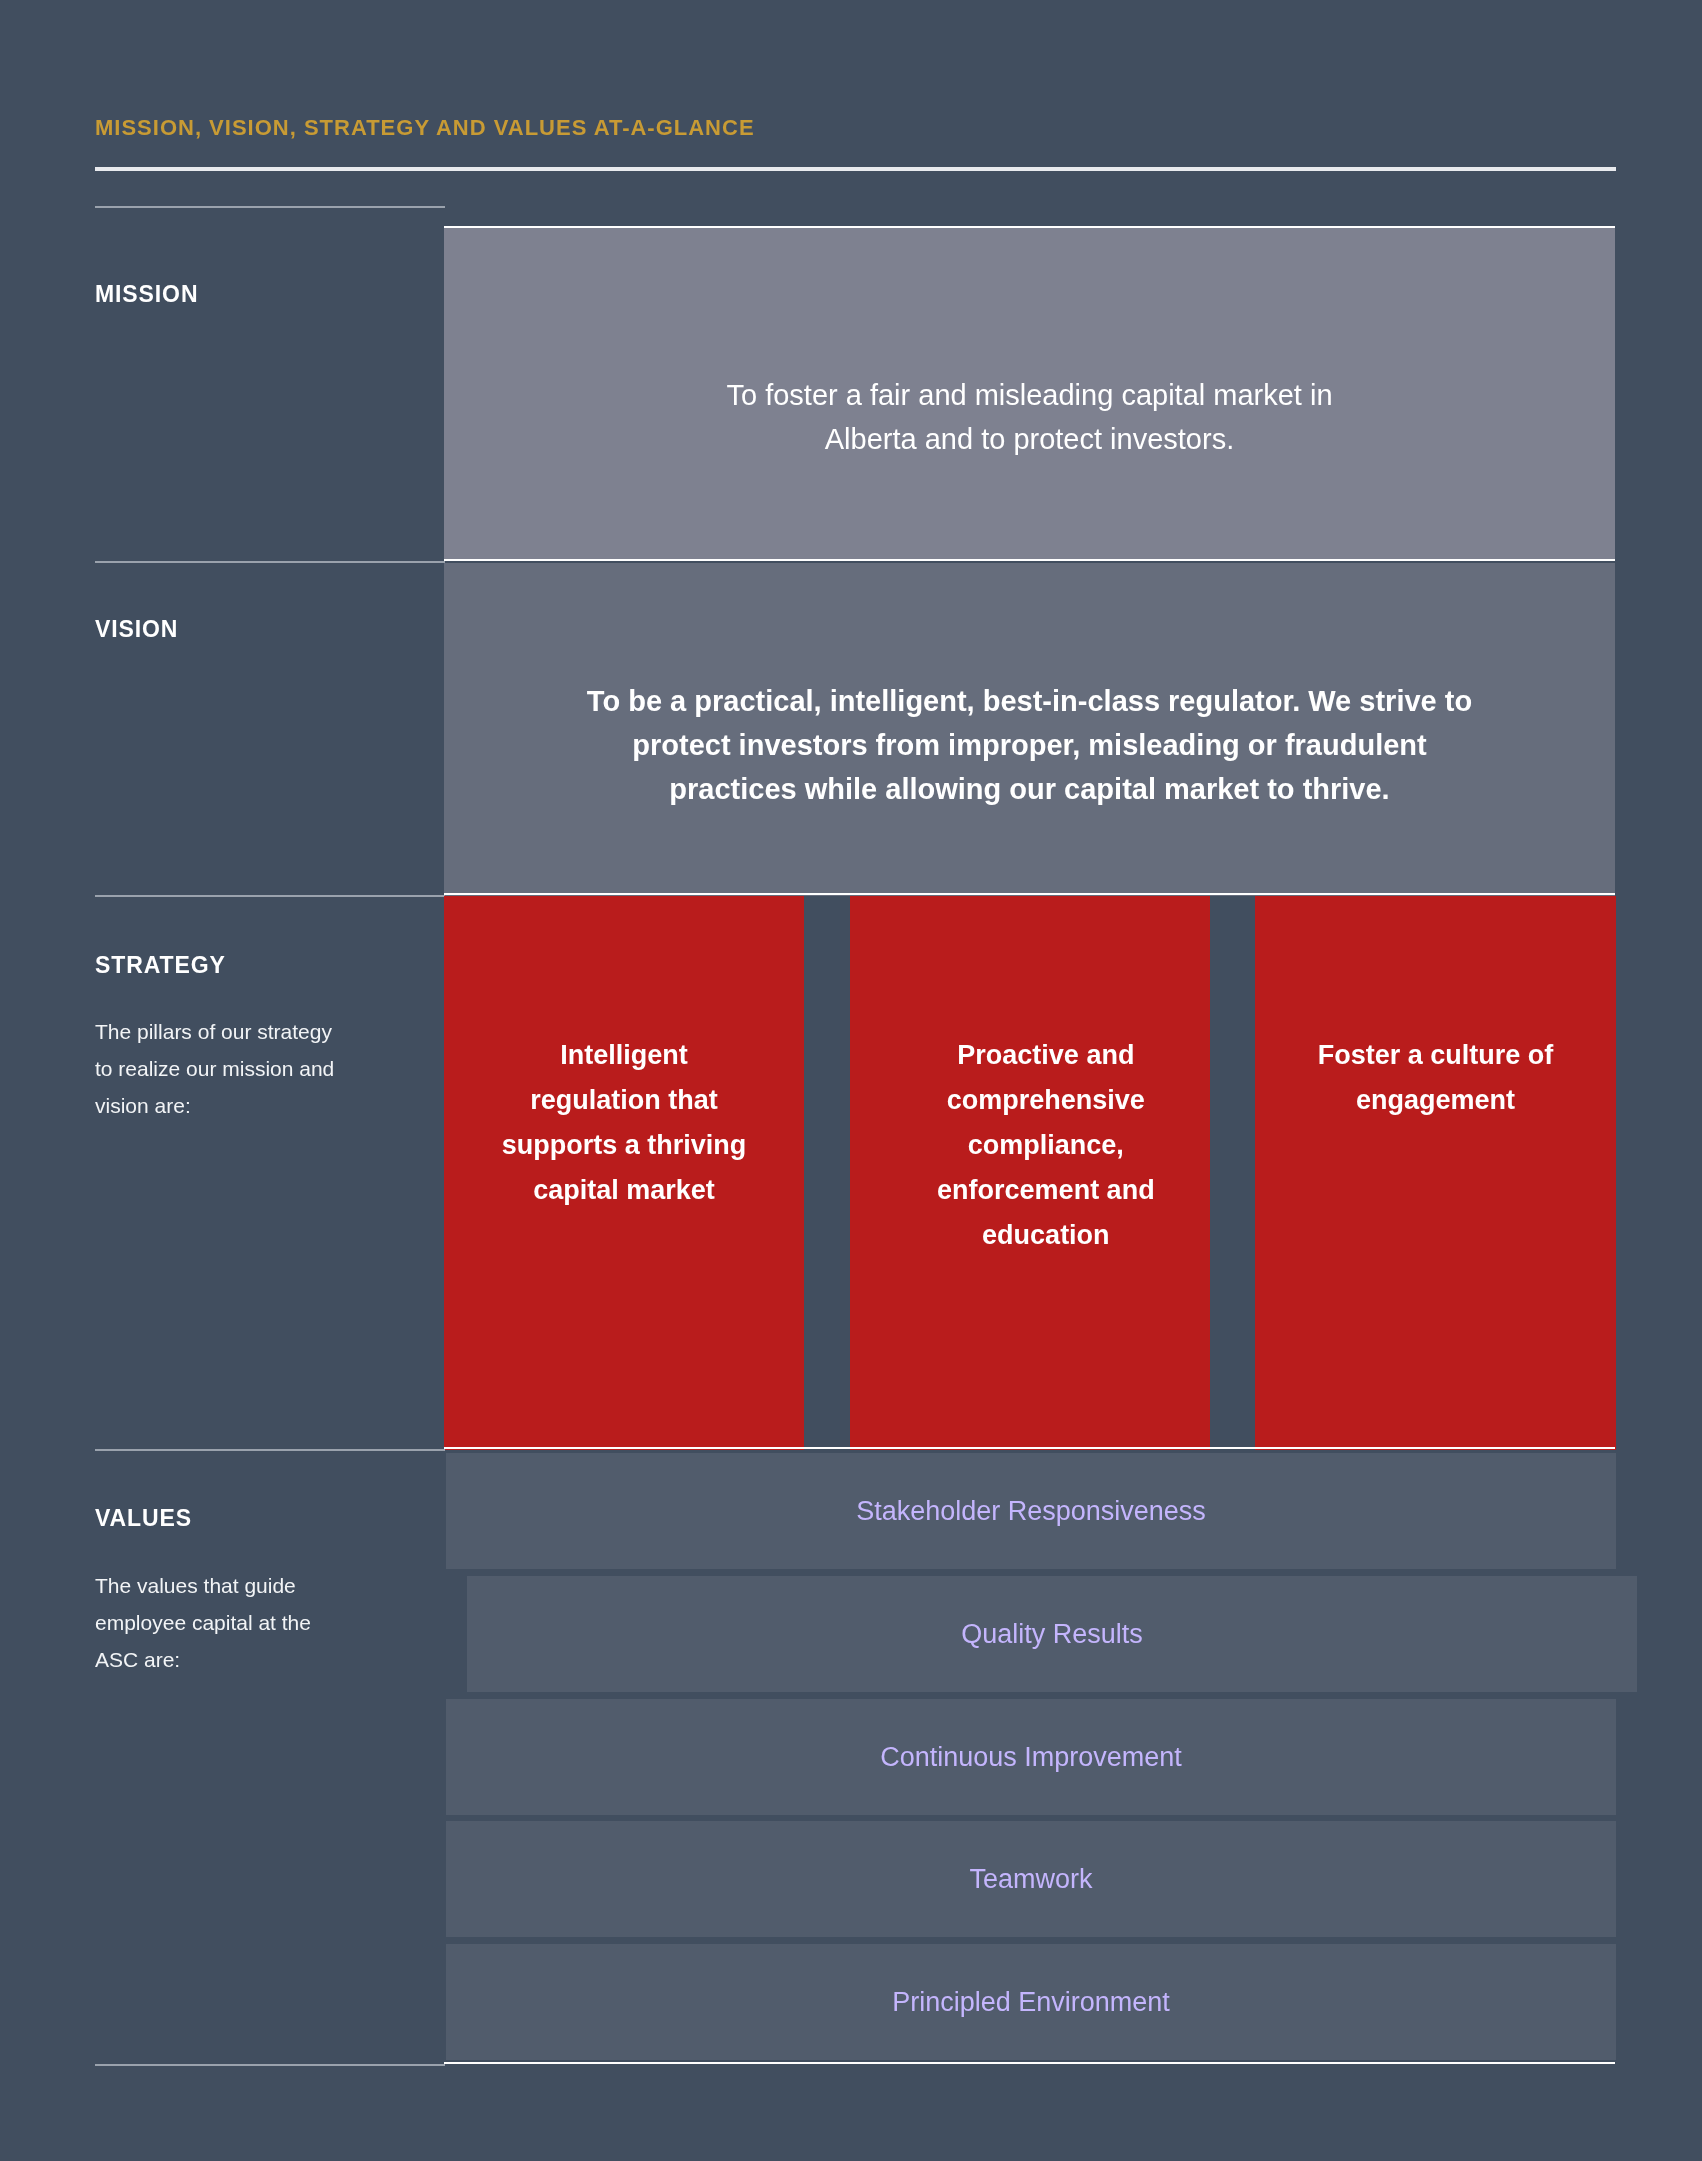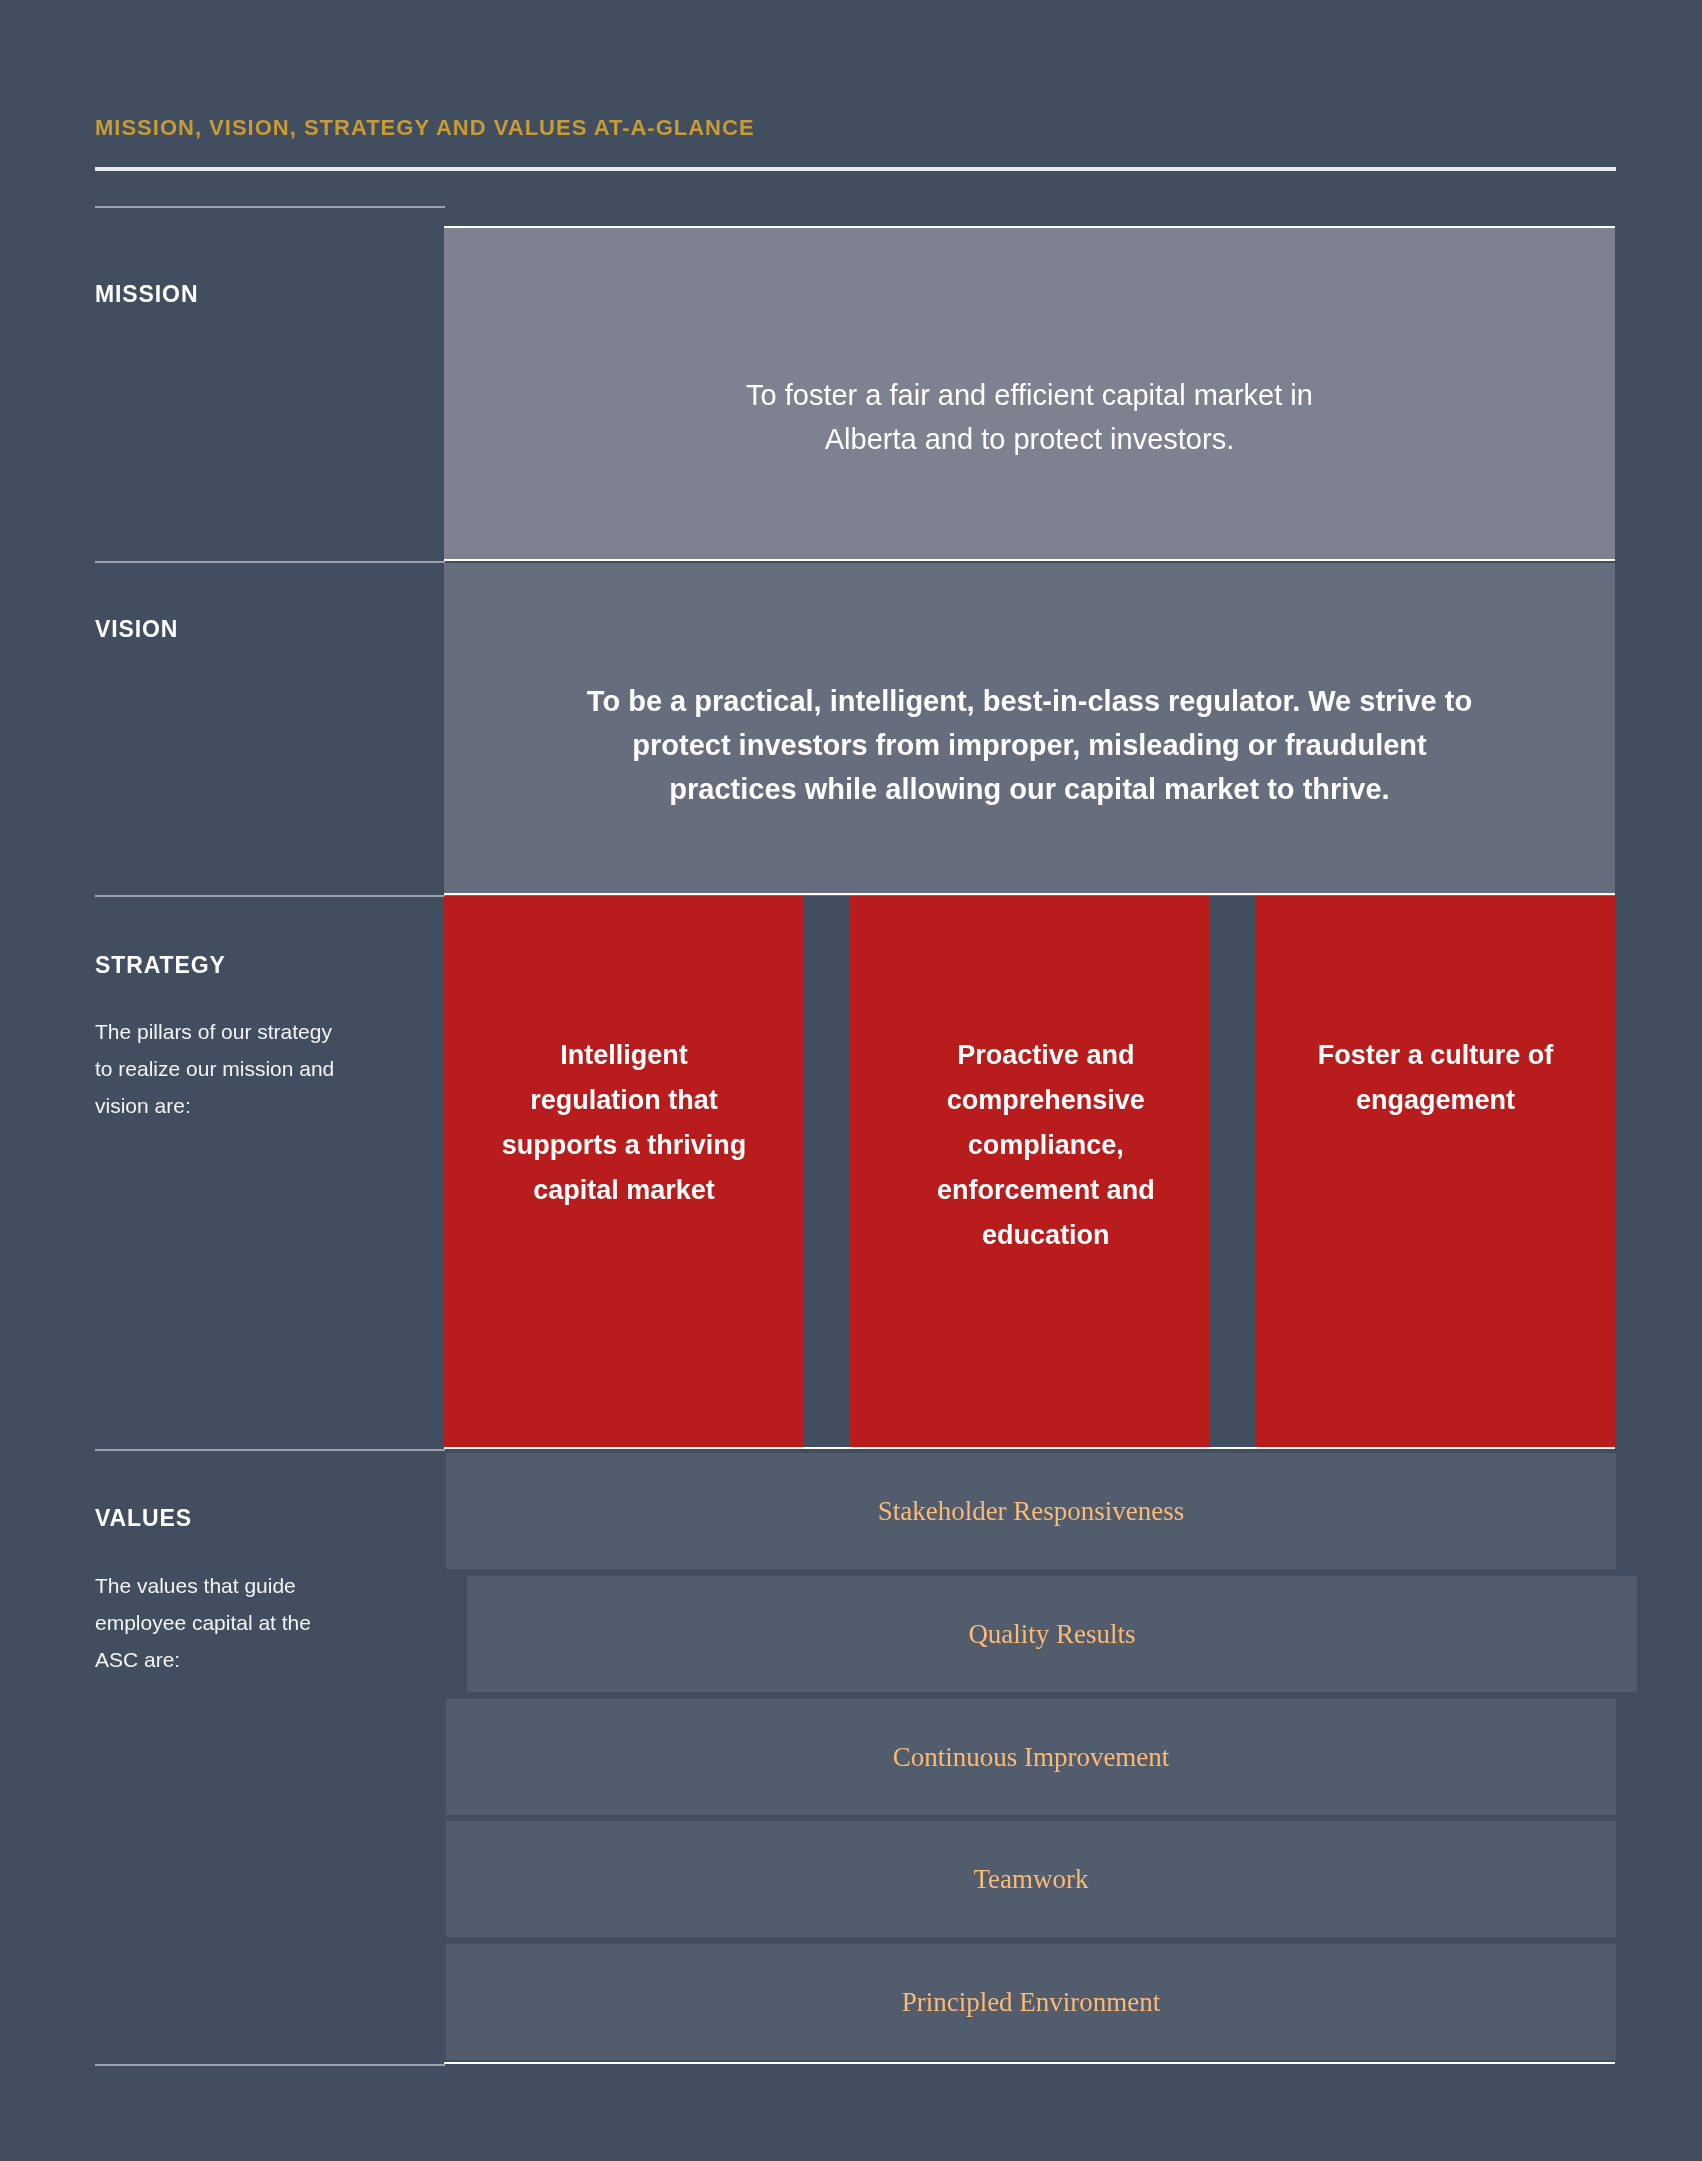--- a/index.html
+++ b/index.html
@@ -145,25 +145,24 @@
     left: 446px;
     width: 1170px;
     height: 116px;
     background: #515c6c;
     display: flex;
     align-items: center;
     justify-content: center;
     box-sizing: border-box;
   }
   .value-text {
-    color: #fdba74;
+    color: #c4b5fd;
     font-size: 27px;
     font-weight: normal;
     text-align: left;
-    font-family: Liberation Serif, serif;
   }
   #value-0 { top: 1453px; }
   #value-1 { top: 1576px; margin-left: 21px; }
   #value-2 { top: 1699px; }
   #value-3 { top: 1821px; }
   #value-4 { top: 1944px; }
 </style>
 </head>
 <body>
 
@@ -171,21 +170,21 @@
 
   <div class="header-title">MISSION, VISION, STRATEGY AND VALUES AT-A-GLANCE</div>
   <div class="header-rule"></div>
 
   <div class="rule-left" style="top:206px;"></div>
   <div class="rule-right" style="top:226px;"></div>
 
   <div class="sec-label" style="top:281px;">MISSION</div>
 
   <div class="panel" id="mission-panel">
-    <div class="panel-text">To foster a fair and efficient capital market in
+    <div class="panel-text">To foster a fair and misleading capital market in
 Alberta and to protect investors.</div>
   </div>
 
   <div class="rule-left" style="top:561px;"></div>
   <div class="rule-right" style="top:559px;"></div>
 
   <div class="sec-label" style="top:616px;">VISION</div>
 
   <div class="panel" id="vision-panel">
     <div class="panel-text">To be a practical, intelligent, best-in-class regulator. We strive to

